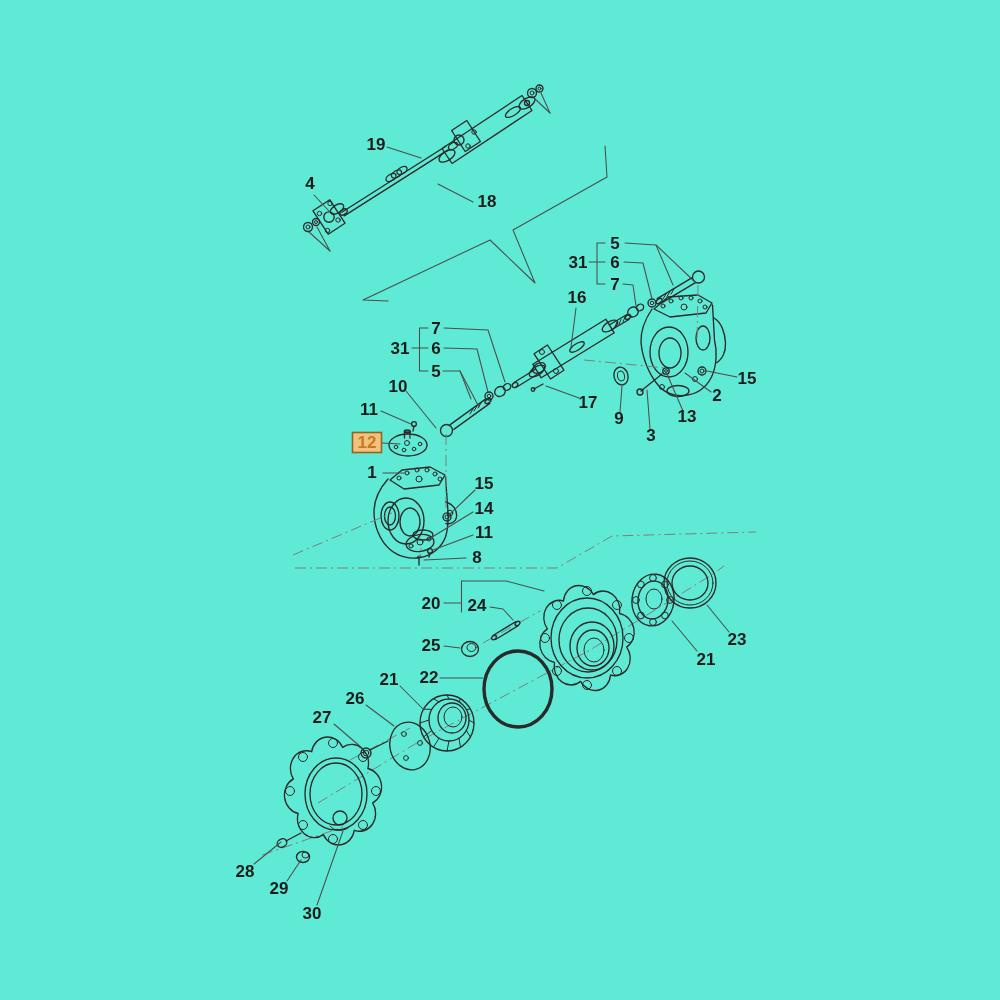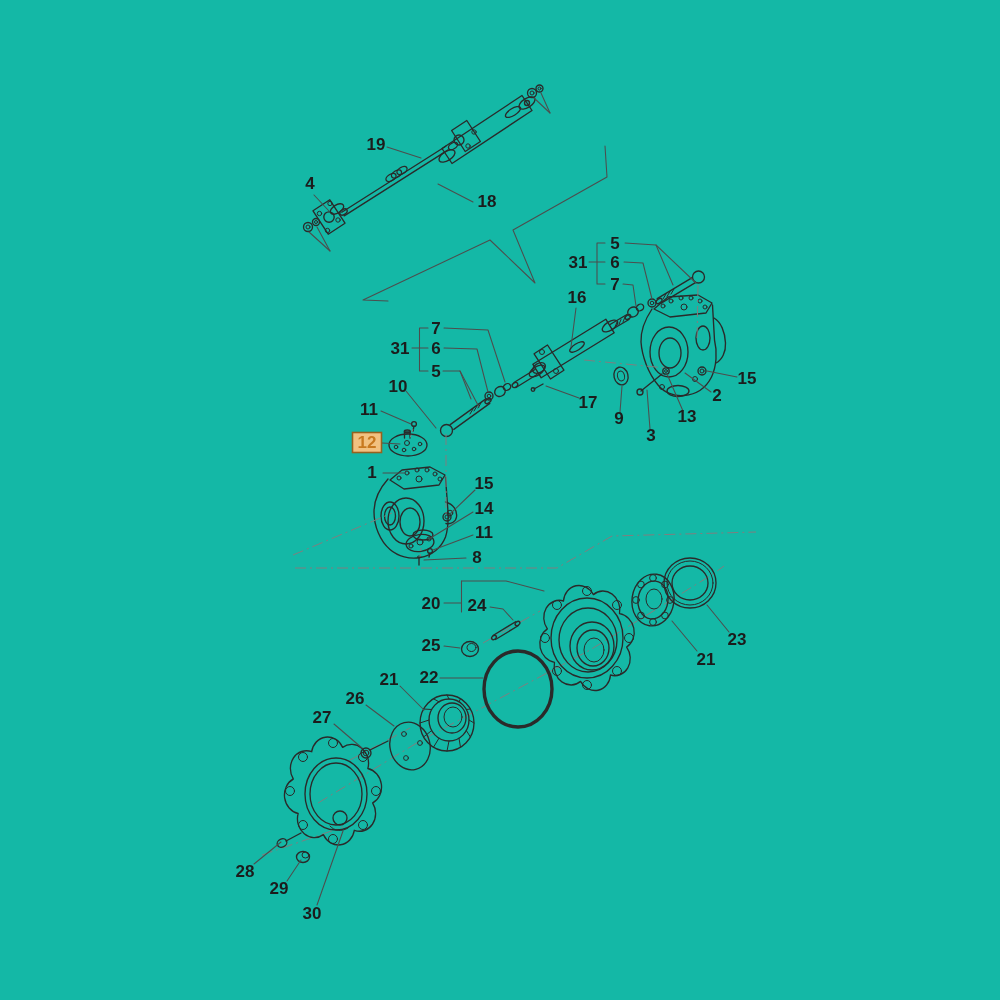--- a/index.html
+++ b/index.html
@@ -1,16 +1,16 @@
 <!DOCTYPE html>
 <html><head>
 <meta charset="utf-8">
 <style>
   html,body{margin:0;padding:0;background:#ffffff;}
-  .stage{position:relative;width:1000px;height:1000px;background:#14b8a6;overflow:hidden;
+  .stage{position:relative;width:1000px;height:1000px;background:#5eead4;overflow:hidden;
          font-family:"Liberation Sans", sans-serif;}
   svg{display:block;}
   .part{stroke:#2a2a2a;stroke-width:1.35;fill:none;stroke-linecap:round;stroke-linejoin:round;}
   .partthin{stroke:#2a2a2a;stroke-width:1;fill:none;stroke-linecap:round;}
   .thick{stroke-width:3.4;}
   .leader{stroke:#4d4d4d;stroke-width:1.05;fill:none;stroke-linecap:round;stroke-linejoin:round;}
   .cl{stroke:#7f7f7f;stroke-width:1;fill:none;stroke-dasharray:11 4 2 4;}
   .cls{stroke:#7f7f7f;stroke-width:1;fill:none;stroke-dasharray:3 3;}
   .callout{font:600 17px "Liberation Sans", sans-serif;fill:#1c1c1c;}
   .callout-hl{font:600 17px "Liberation Sans", sans-serif;fill:#c8791f;}

